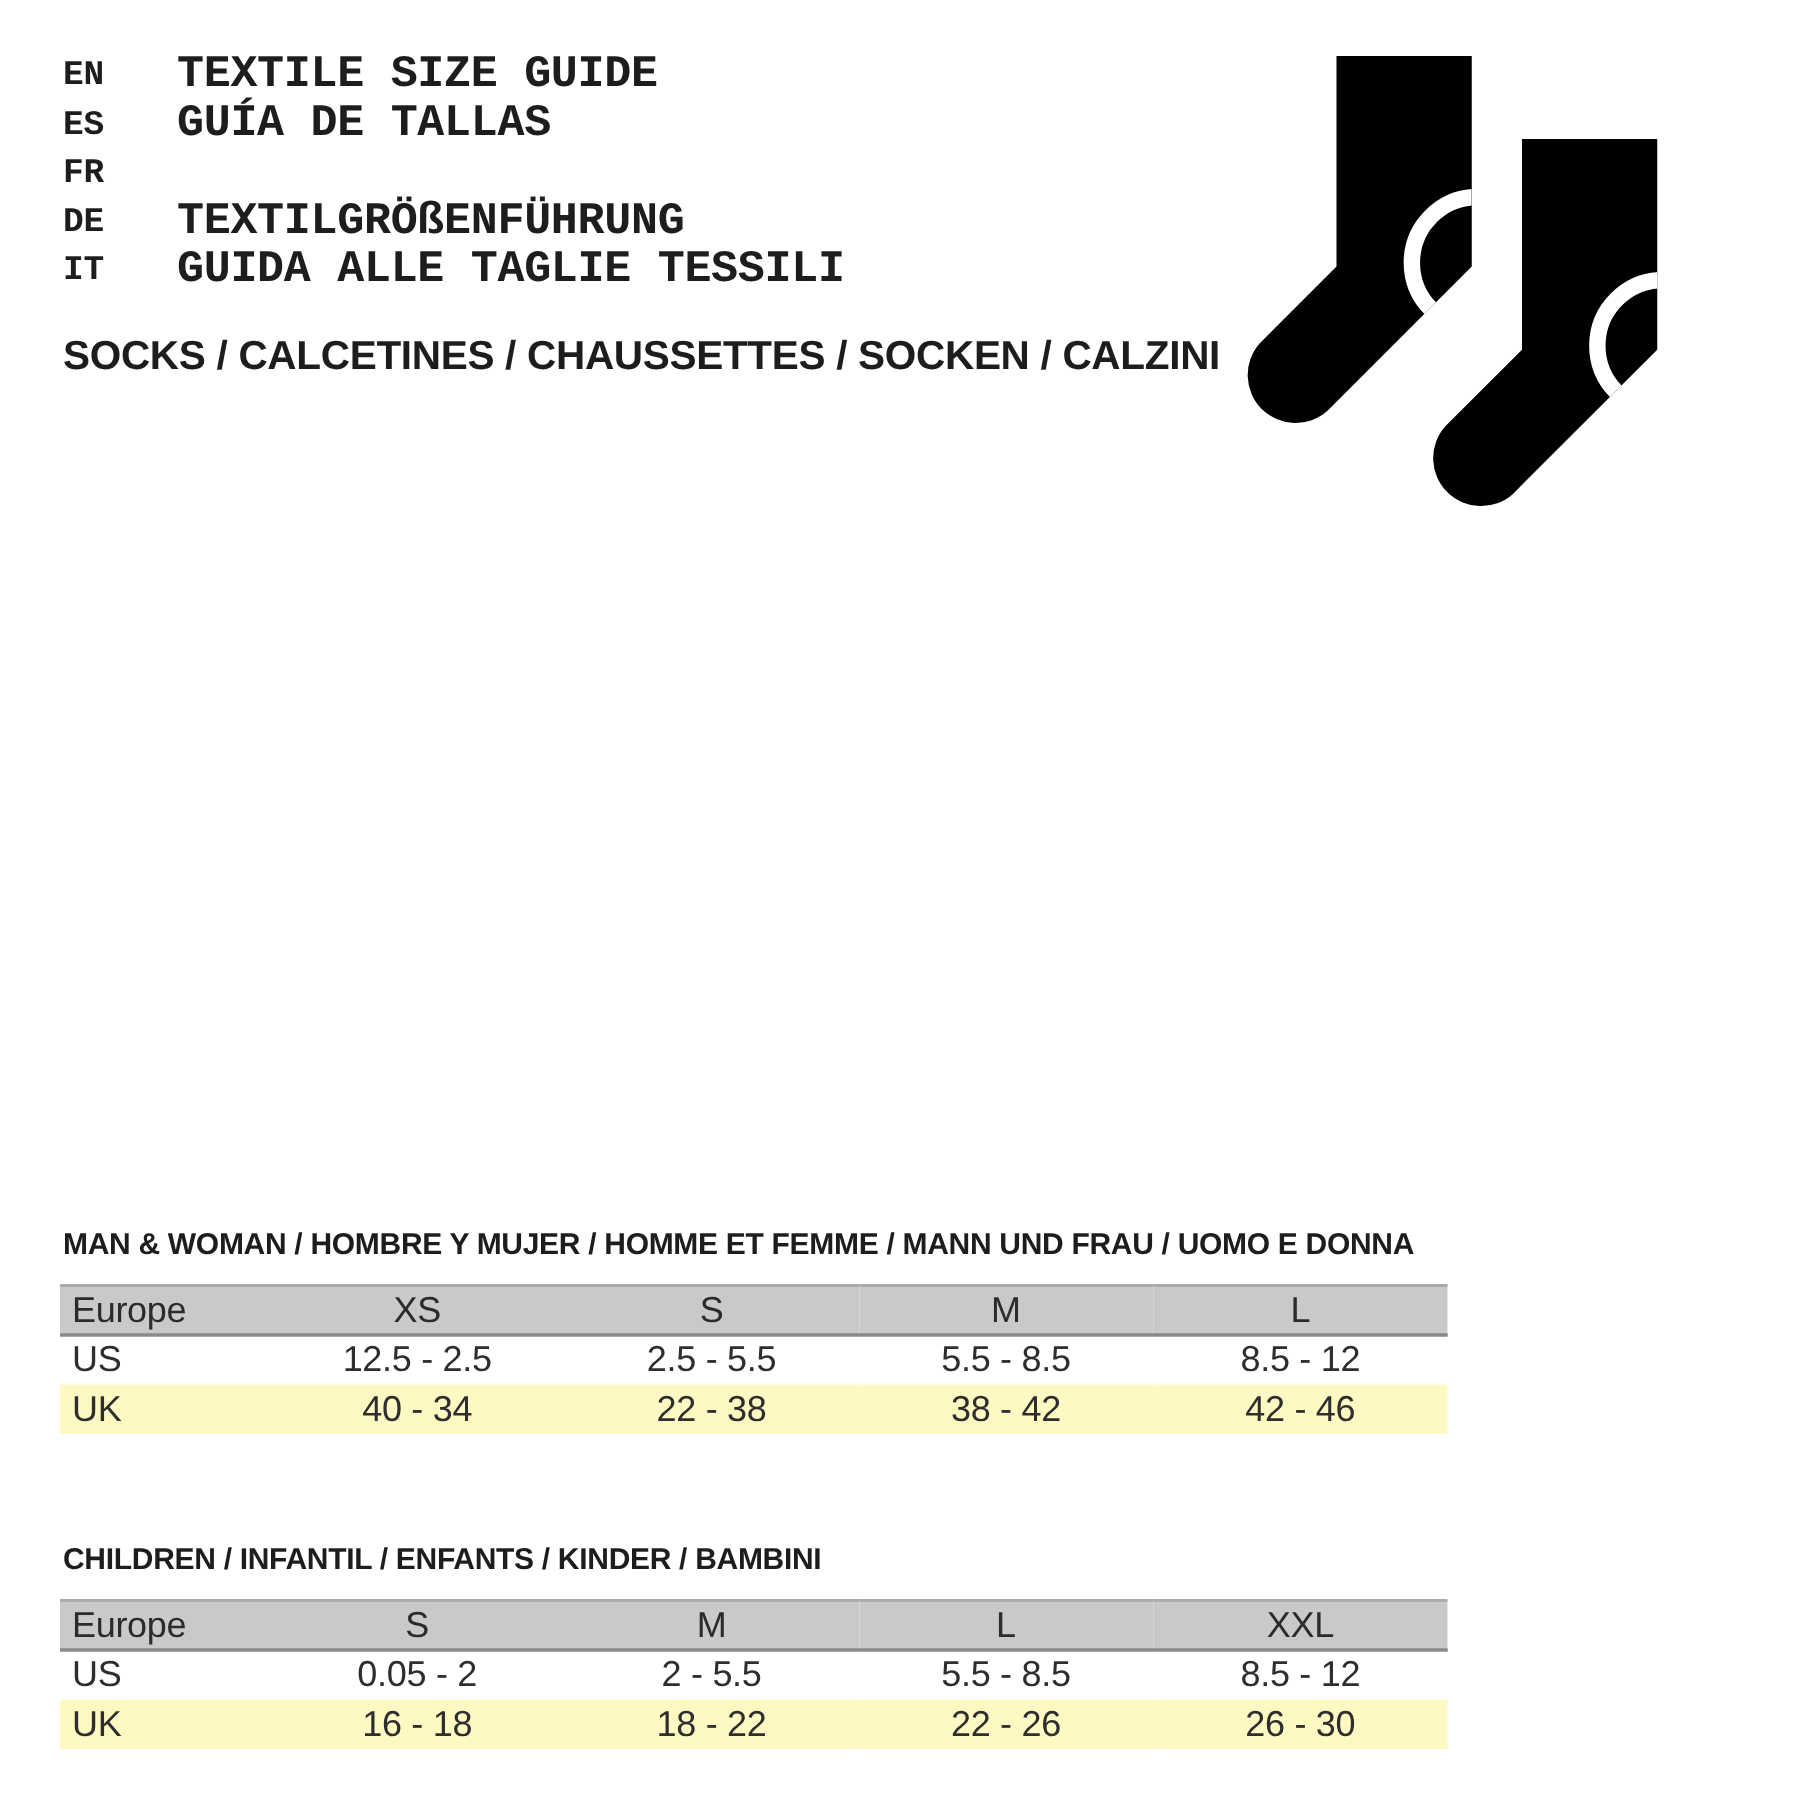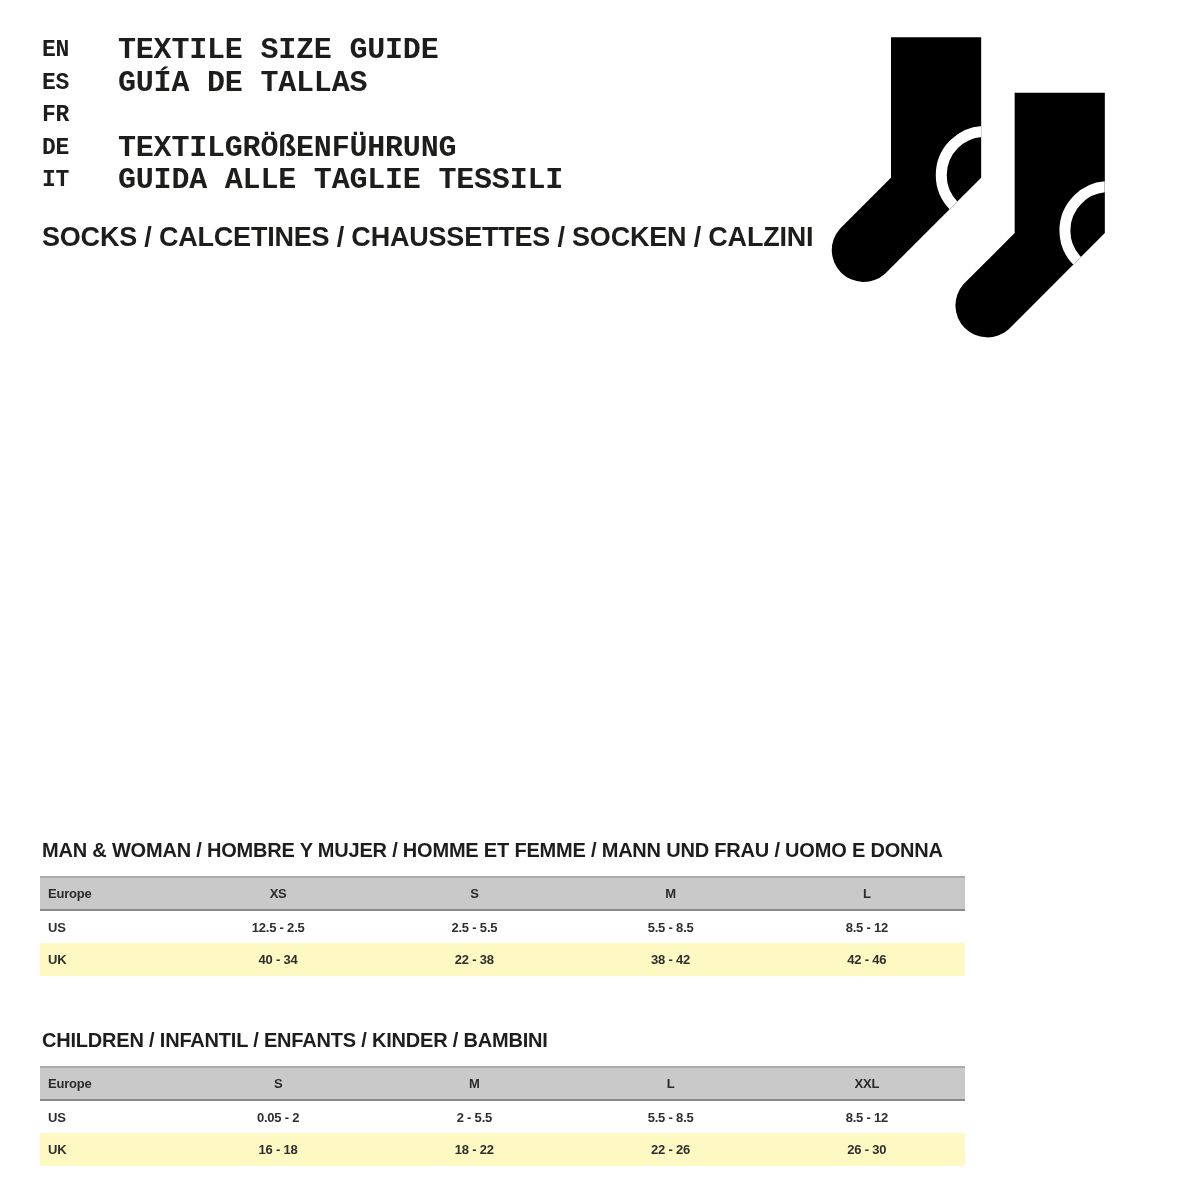--- a/index.html
+++ b/index.html
@@ -27,34 +27,34 @@
 
   
   .socks-icon {
     position: absolute; left: 822px; top: 36px;
     width: 290px; height: 304px;
   }
   .socks-icon svg { width: 100%; height: 100%; }
 
   
   .size-section { position: absolute; left: 40px; width: 925px; }
-  .section-man-woman { top: 838px; }
+  .section-man-woman { top: 818px; }
   .section-children { top: 1028px; }
   .section-title {
     font-size: 20px; line-height: 24px; letter-spacing: -0.2px;
     margin-left: 2px; white-space: nowrap;
   }
   table.size-table {
     width: 925px; margin-top: 14px;
     border-collapse: collapse; table-layout: fixed;
   }
   col.col-region { width: 140px; }
   .size-table th, .size-table td {
     height: 33px; padding: 0;
-    font-size: 13px; font-weight: bold; letter-spacing: -0.2px;
+    font-size: 24px; font-weight: normal; letter-spacing: -0.2px;
     text-align: center; vertical-align: middle; margin-left: 21px;
   }
   .size-table thead th {
     background: #c9c9c9;
     border-top: 2px solid #ababab;
     border-bottom: 2px solid #8a8a8a;
     color: #2b2b2b;
   }
   .size-table th.cell-region, .size-table td.cell-region {
     text-align: left; padding-left: 8px;

